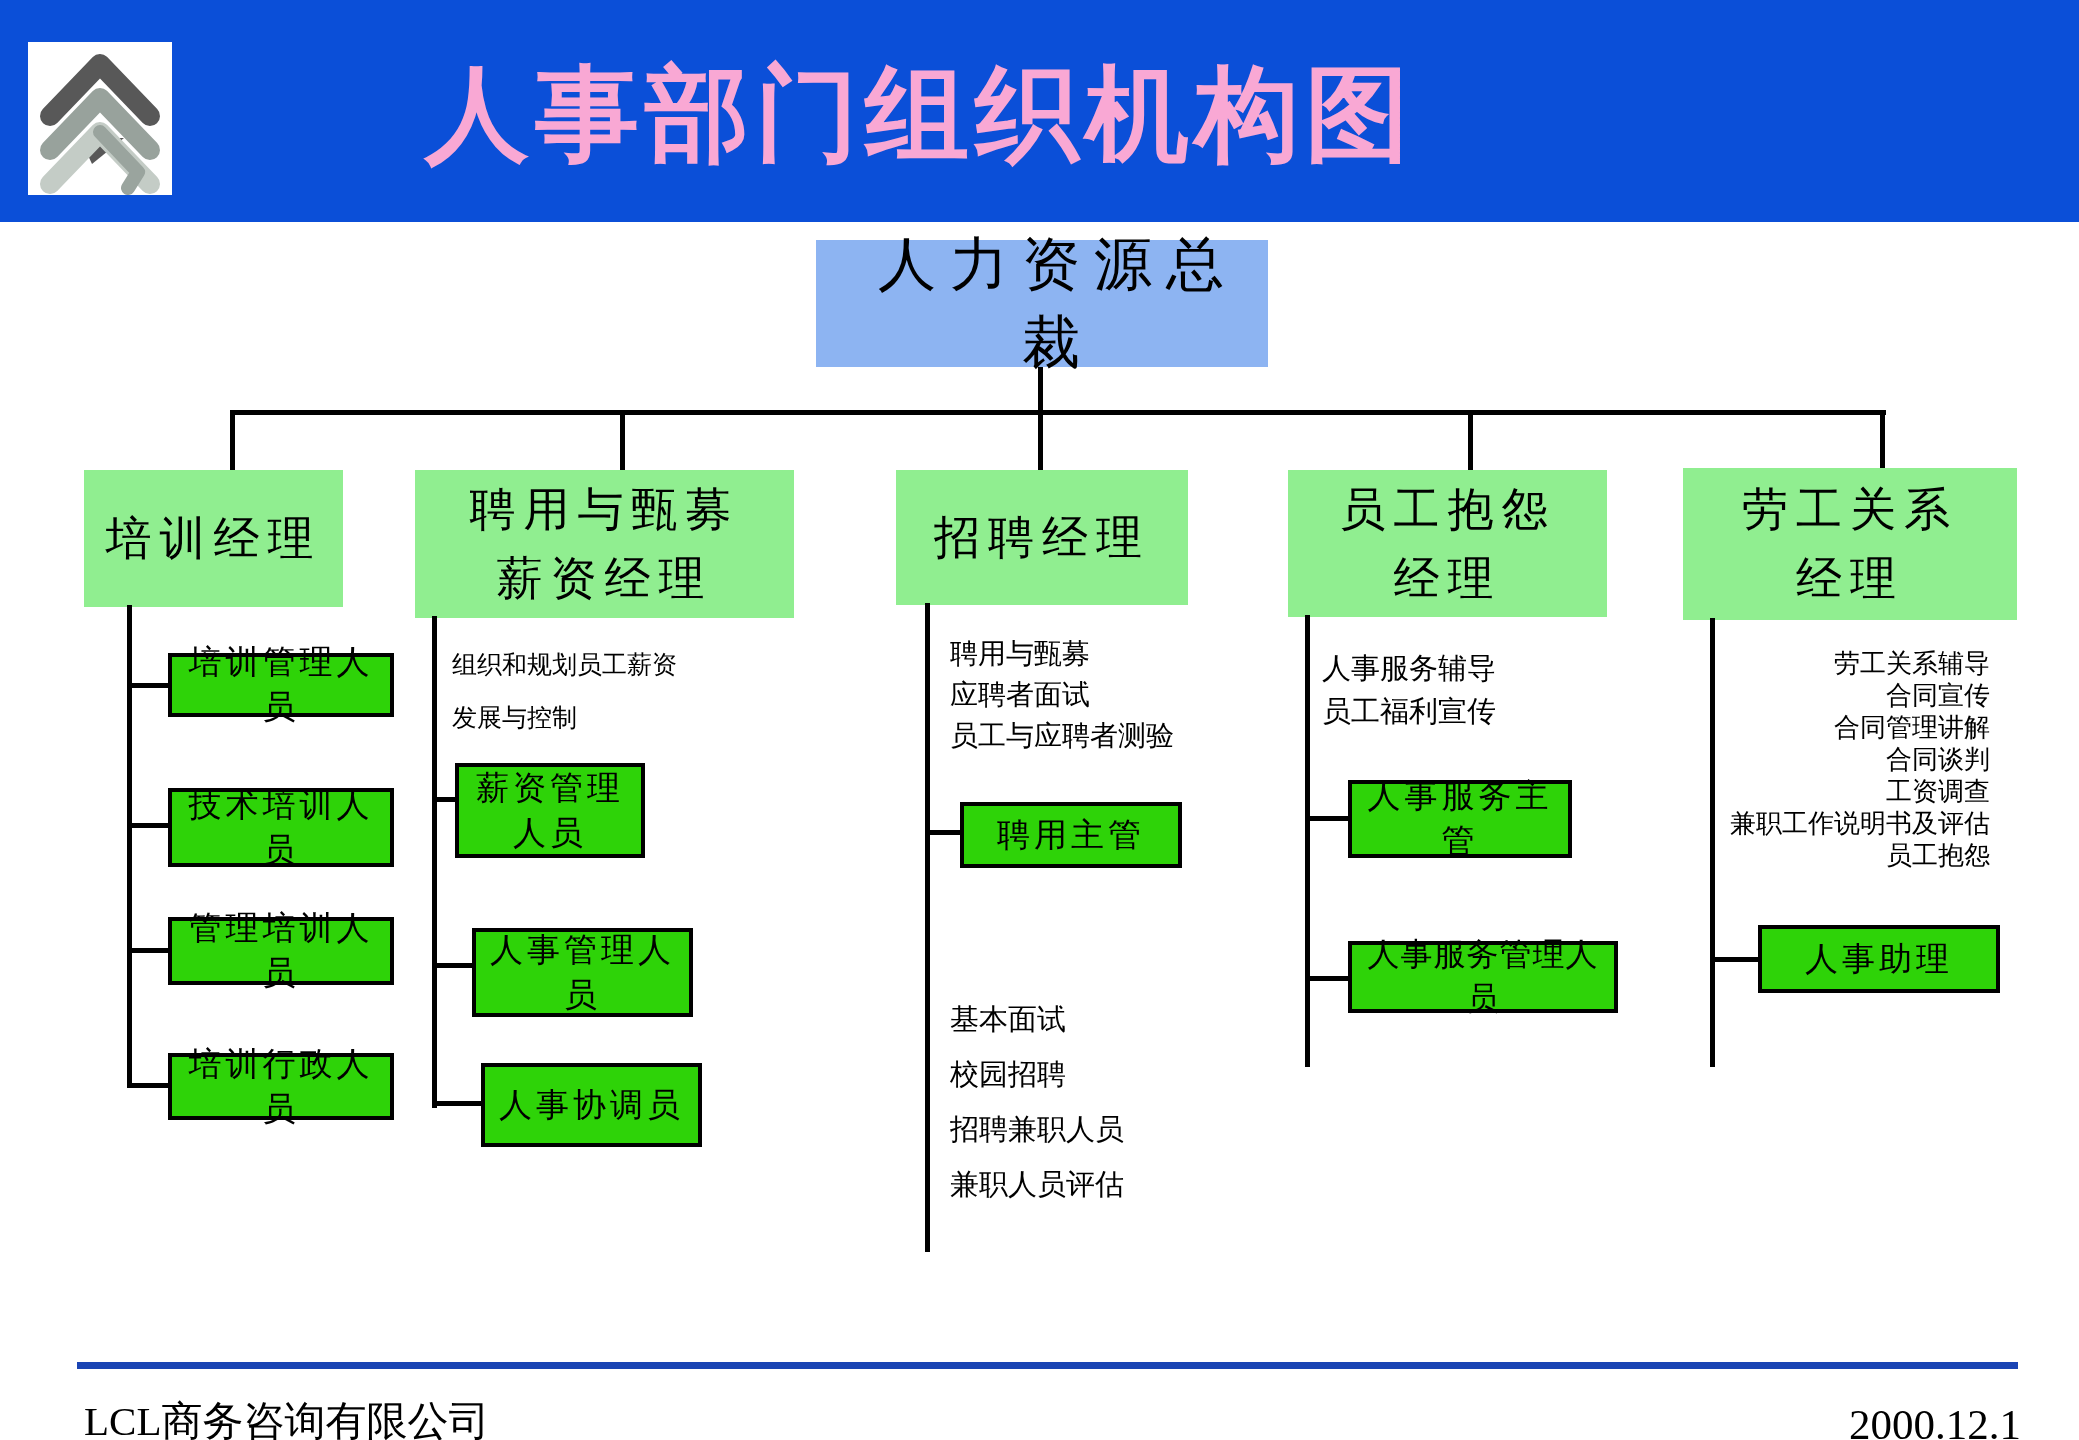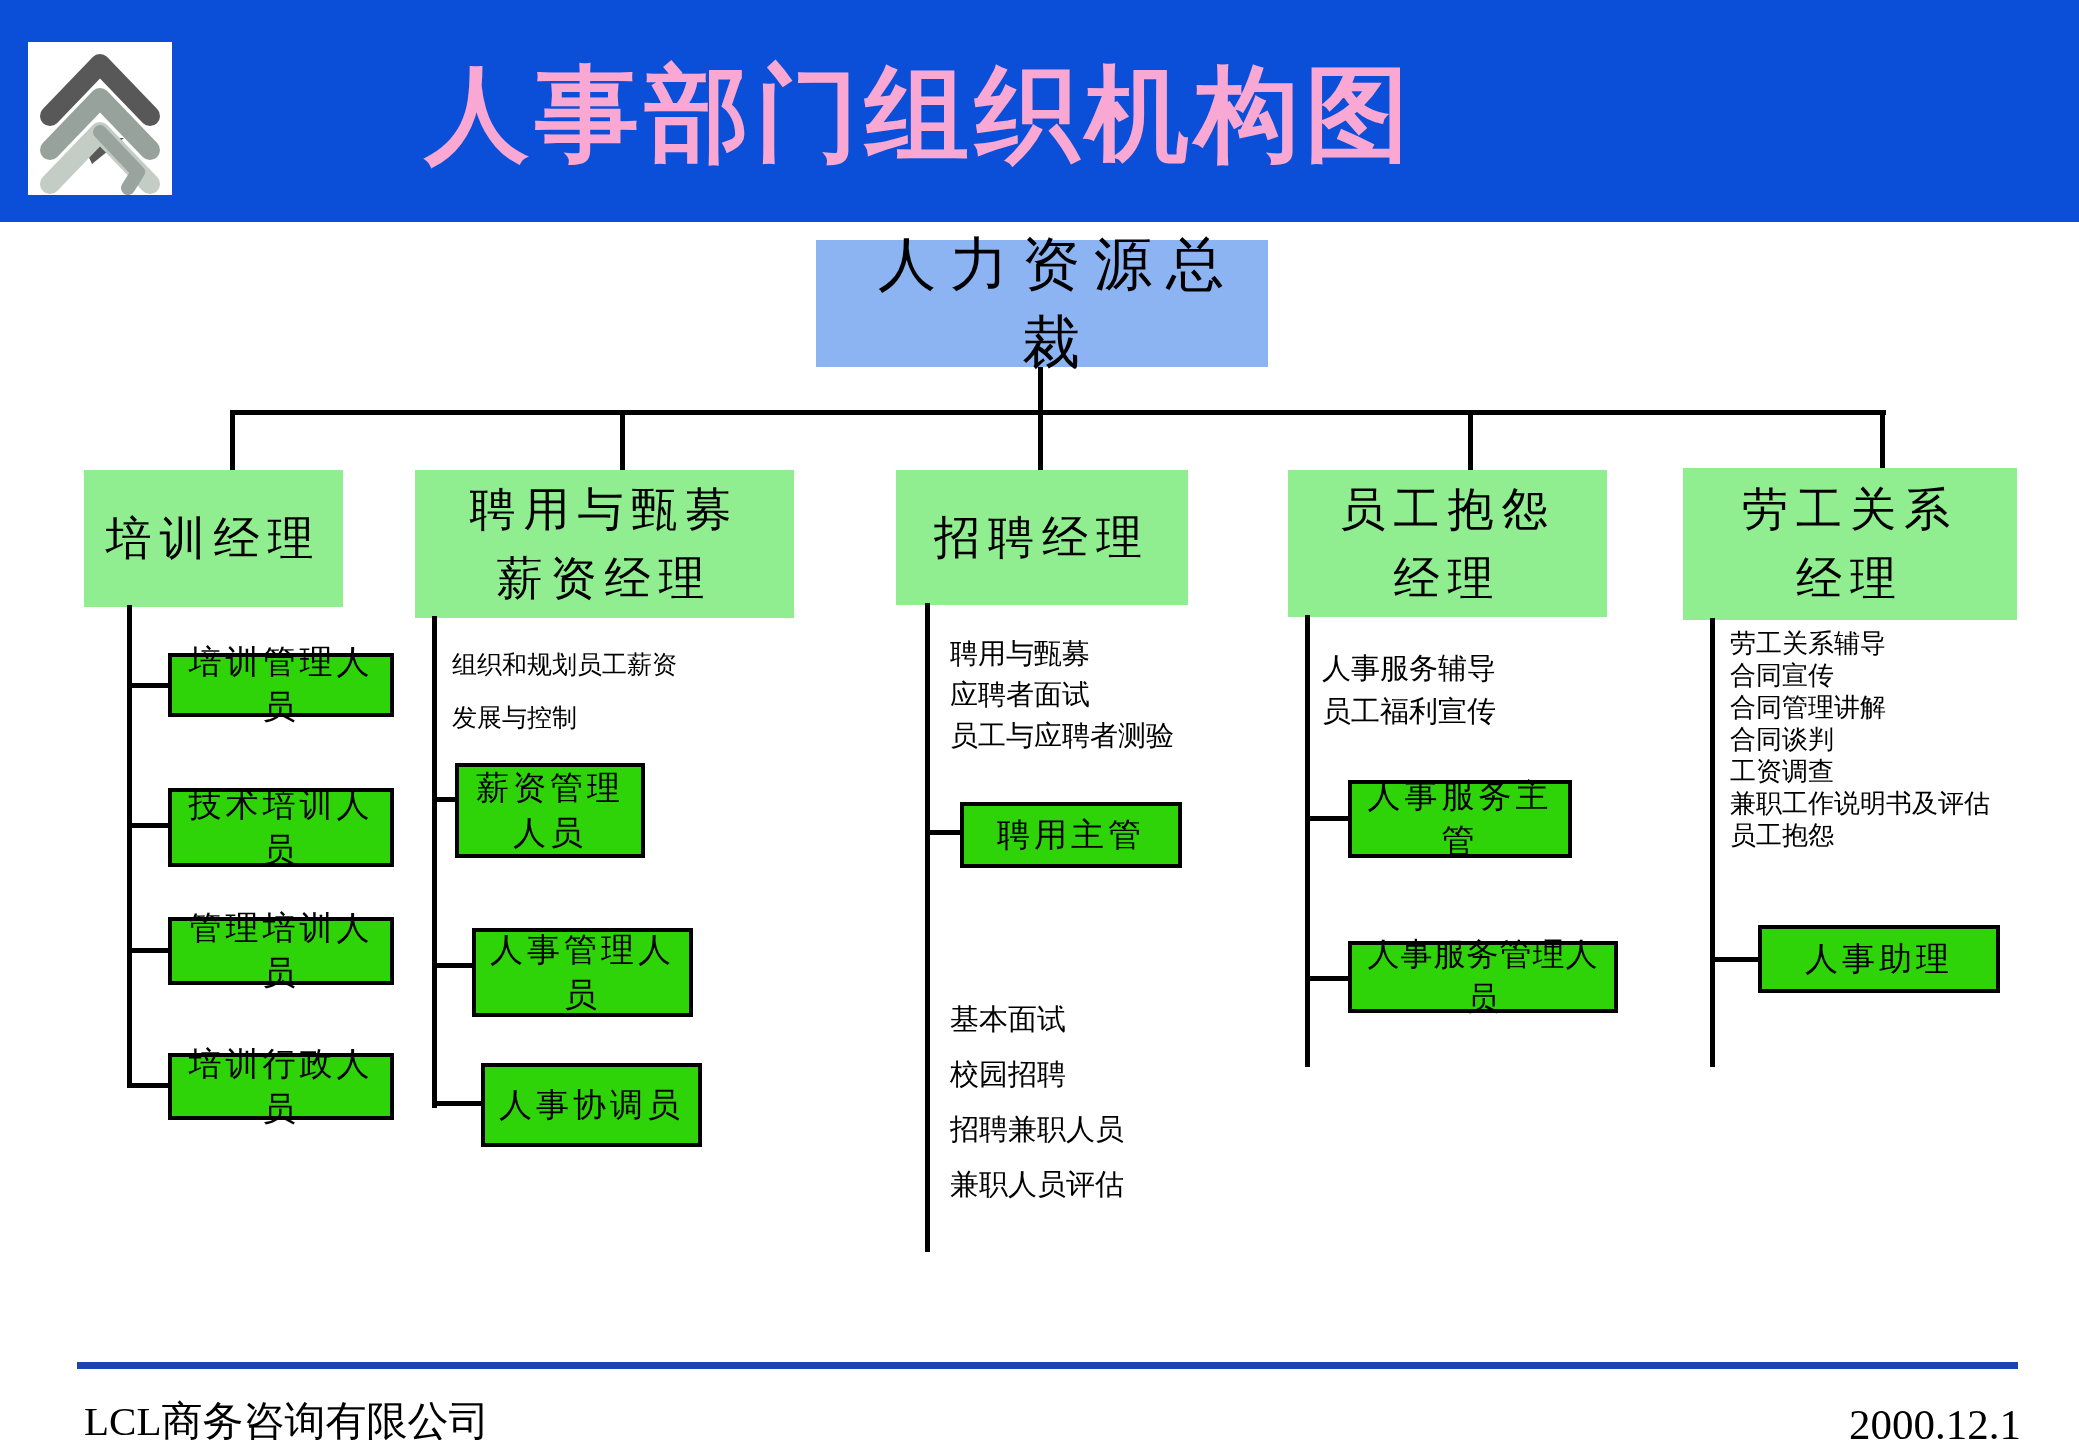--- a/index.html
+++ b/index.html
@@ -121,21 +121,21 @@
     <div>兼职人员评估</div>
   </div>
 
   <div class="note n4" style="left:1322px;top:647px;">
     <div>人事服务辅导</div>
     <div>员工福利宣传</div>
   </div>
   <div class="box staff" style="left:1348px;top:780px;width:224px;height:78px;">人事服务主管</div>
   <div class="box staff" style="left:1348px;top:941px;width:270px;height:72px;letter-spacing:1px;font-size:32px;">人事服务管理人员</div>
 
-  <div class="note n5" style="left:1730px;top:628px;">
+  <div class="note n5" style="left:1730px;top:648px;text-align:right;">
     <div>劳工关系辅导</div>
     <div>合同宣传</div>
     <div>合同管理讲解</div>
     <div>合同谈判</div>
     <div>工资调查</div>
     <div>兼职工作说明书及评估</div>
     <div>员工抱怨</div>
   </div>
   <div class="box staff" style="left:1758px;top:925px;width:242px;height:68px;">人事助理</div>
 

